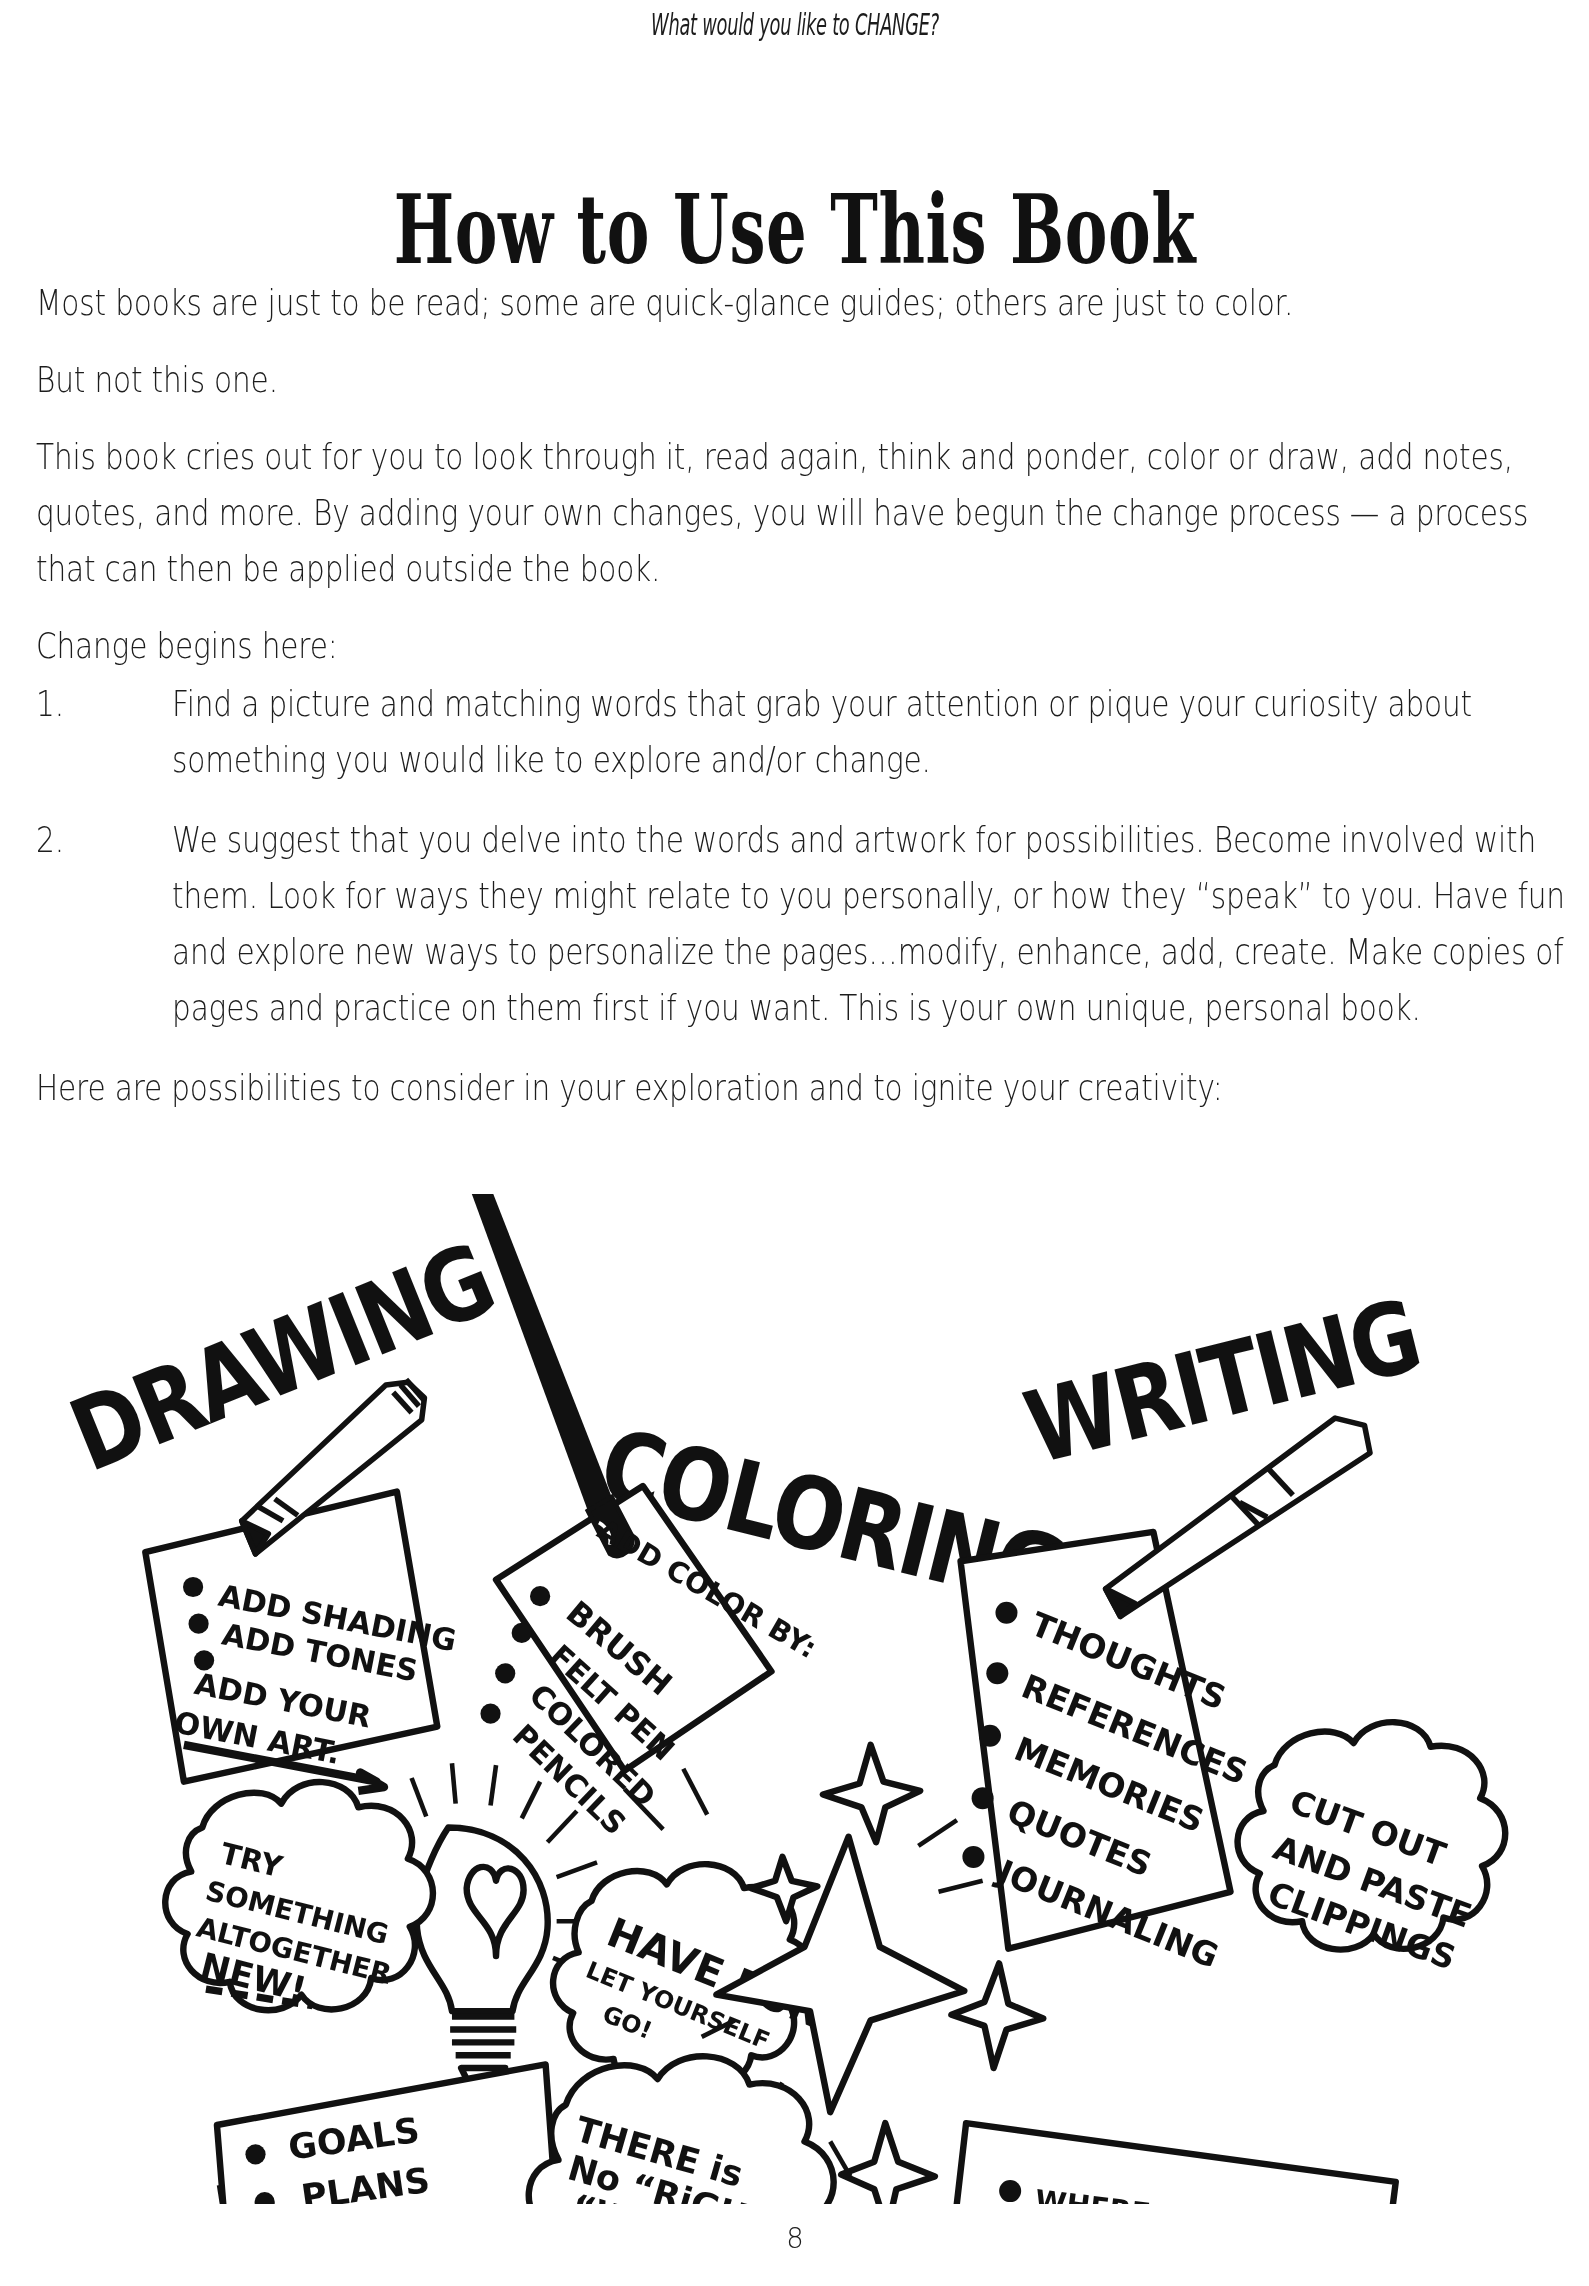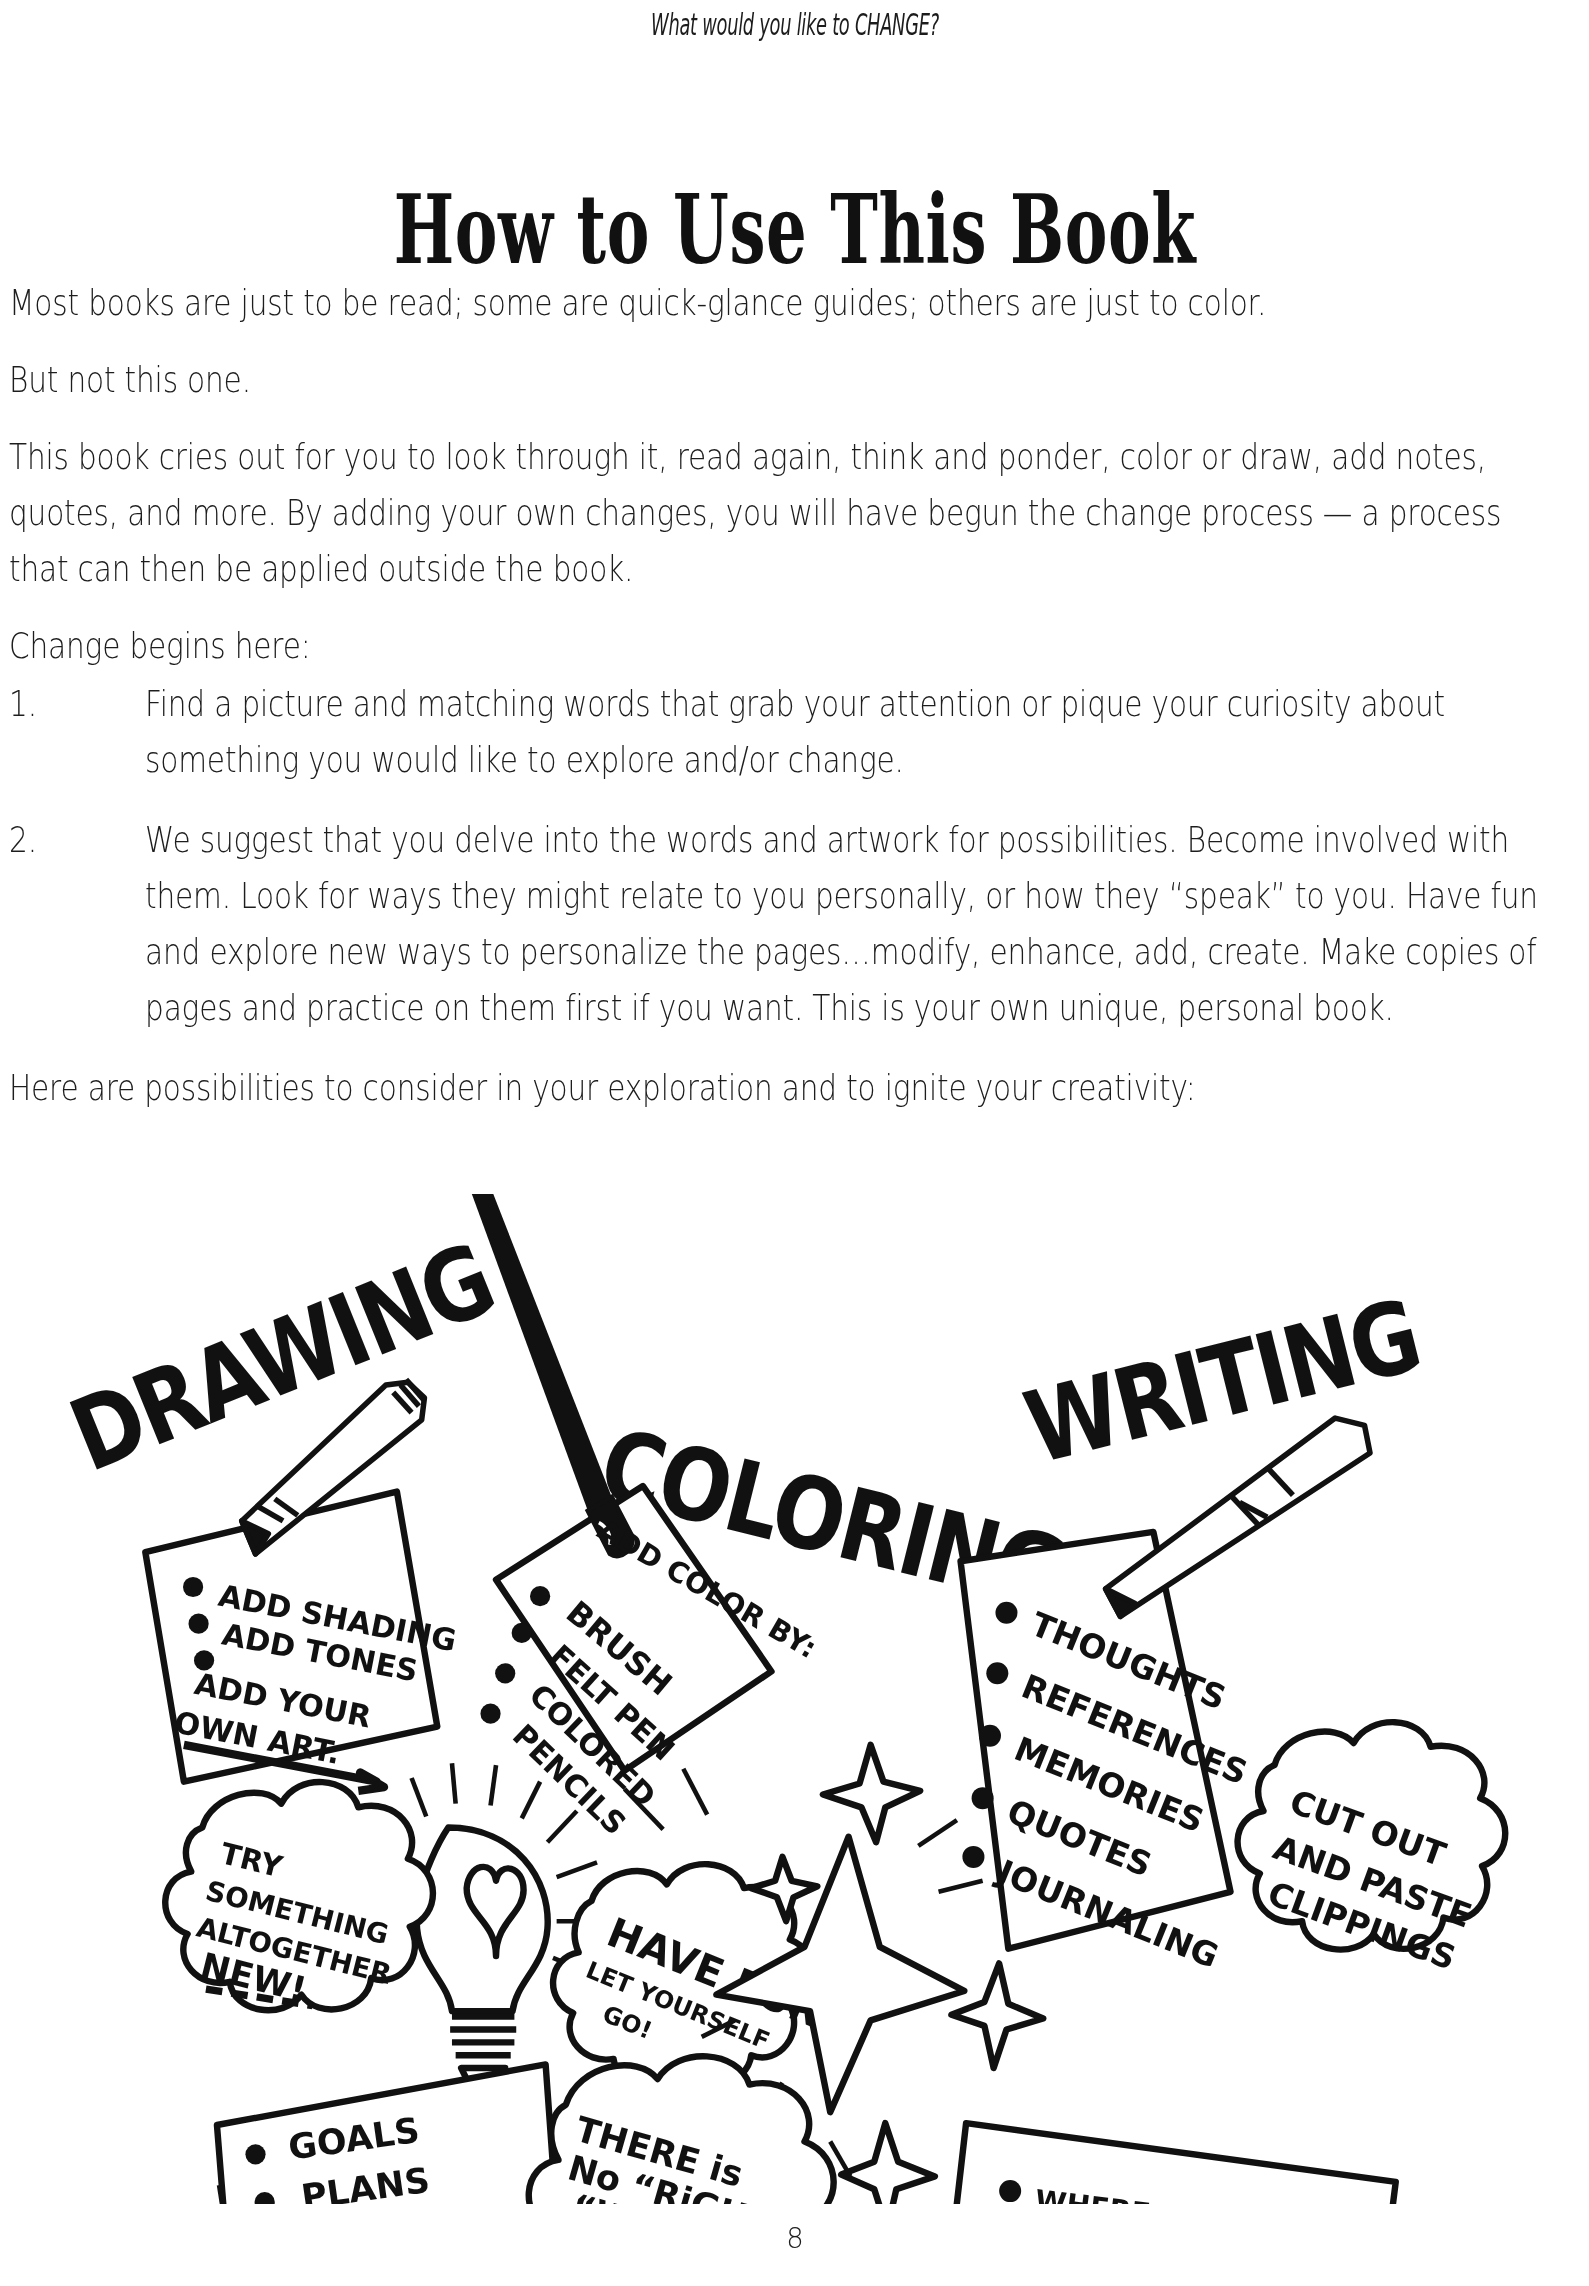--- a/index.html
+++ b/index.html
@@ -54,21 +54,21 @@
     letter-spacing: 0.9px;
     color: #111;
     transform: scaleX(0.74);
     transform-origin: center top;
     white-space: nowrap;
   }
 
   
   .body-block {
     position: absolute;
-    left: 9px;
+    left: 36px;
     top: 275px;
     width: 1552px;
   }
   .para {
     font-family: "DejaVu Sans", sans-serif;
     font-size: 35px;
     line-height: 56px;
     color: #1d1d1d;
     margin: 0 0 21px 0;
     letter-spacing: -0.2px;

